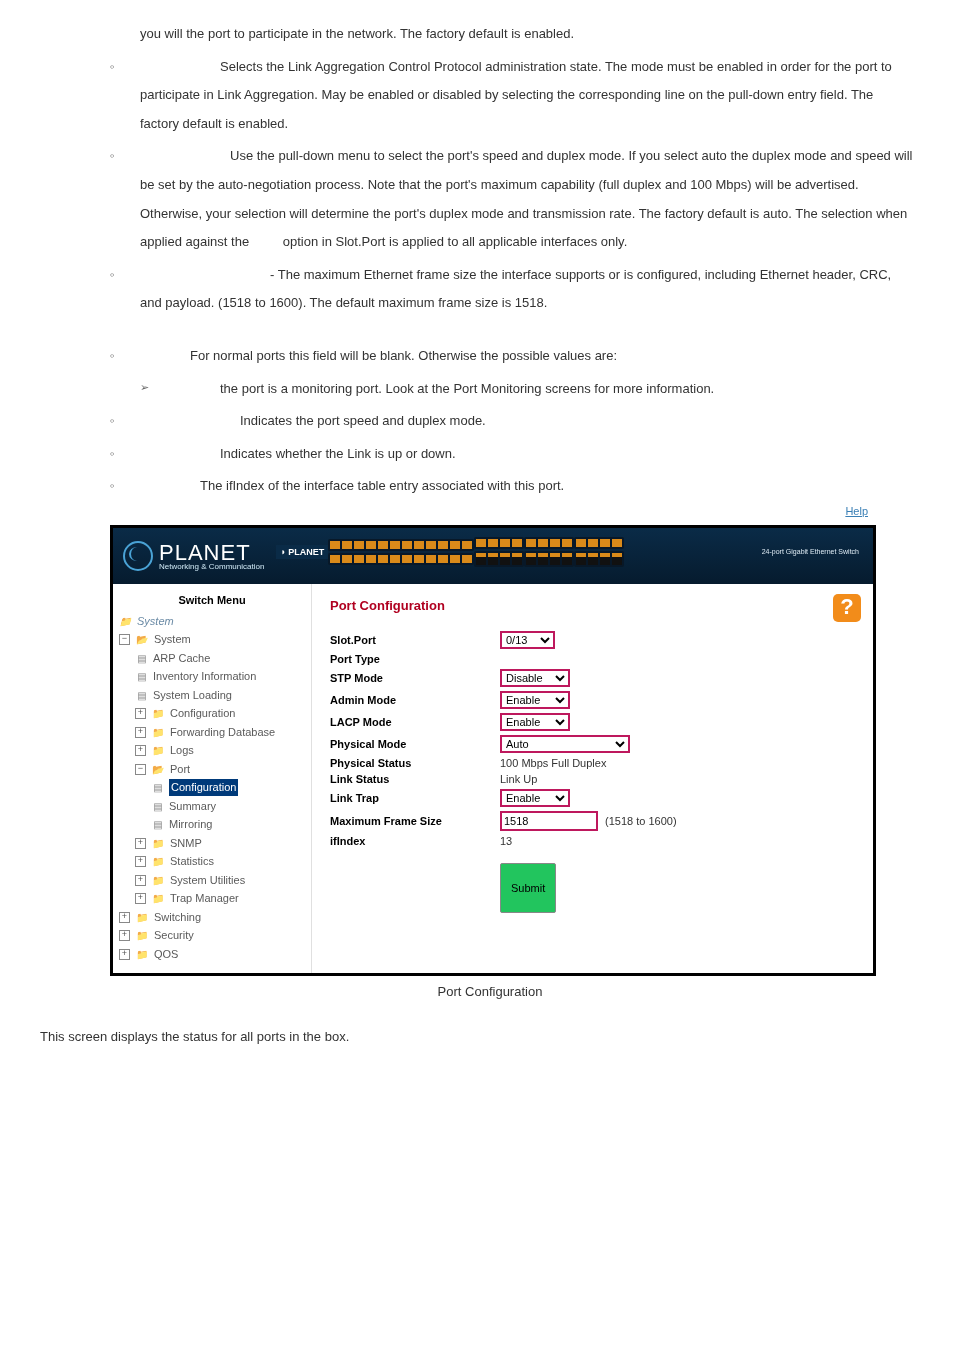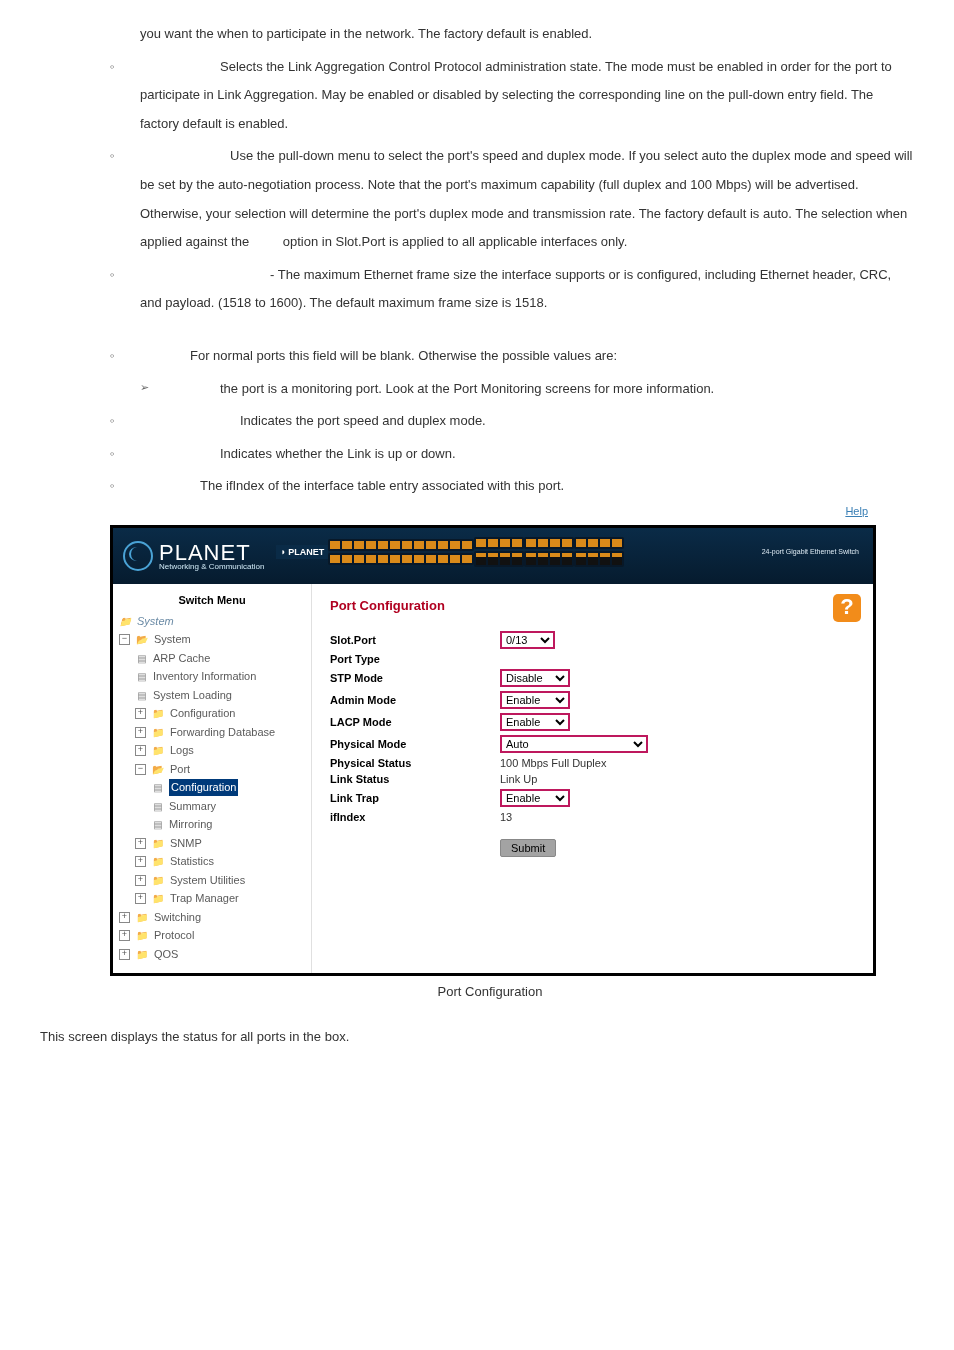--- a/index.html
+++ b/index.html
@@ -260,23 +260,23 @@
     height: 16px;
     padding: 0 2px;
   }
   .sel-highlight {
     background: #003a7a;
     color: #fff;
   }
   .submit-btn {
     margin-top: 12px;
     margin-left: 170px;
-    padding: 2px 10px;
-    font-size: 11px;
-    background: #a3a3a3;
+    padding: 18px 10px;
+    font-size: 11px;
+    background: #22c55e;
     border: 1px solid #888;
     border-radius: 2px;
     cursor: pointer;
   }
   .caption {
     text-align: center;
     font-size: 13px;
     color: #333;
     margin: 6px 0 30px;
     width: 760px;
@@ -295,21 +295,21 @@
     margin-bottom: -2px;
     width: 758px;
   }
 </style>
 </head>
 <body>
 
 <div class="page">
 
   <div class="doc-text">
-    <p style="padding-left:30px">you want the when to participate in the network. The factory default is enabled.</p>
+    <p style="padding-left:30px">you will the port to participate in the network. The factory default is enabled.</p>
 
     <p class="bullet-row">
       <span style="display:inline-block;width:80px"></span><span>Selects the Link Aggregation Control Protocol administration state. The mode must be enabled in order for the port to participate in Link Aggregation. May be enabled or disabled by selecting the corresponding line on the pull-down entry field. The factory default is enabled.</span>
     </p>
 
     <p class="bullet-row">
       <span style="display:inline-block;width:90px"></span><span>Use the pull-down menu to select the port's speed and duplex mode. If you select auto the duplex mode and speed will be set by the auto-negotiation process. Note that the port's maximum capability (full duplex and 100 Mbps) will be advertised. Otherwise, your selection will determine the port's duplex mode and transmission rate. The factory default is auto. The selection when applied against the</span>
       <span style="display:inline-block;width:30px"></span><span>option in Slot.Port is applied to all applicable interfaces only.</span>
     </p>
 
@@ -505,21 +505,21 @@
               <span>Trap Manager</span>
             </div>
           <div class="tree-item lvl1">
               <span class="box-plus">+</span>
               <span class="ticon folder-closed">📁</span>
               <span>Switching</span>
             </div>
           <div class="tree-item lvl1">
               <span class="box-plus">+</span>
               <span class="ticon folder-closed">📁</span>
-              <span>Protocol</span>
+              <span>Security</span>
             </div>
           <div class="tree-item lvl1">
               <span class="box-plus">+</span>
               <span class="ticon folder-closed">📁</span>
               <span>QOS</span>
             </div>
         </div>
       </div>
 
       <div class="main-panel">
@@ -542,33 +542,40 @@
           <div class="form-row">
             <div class="form-label">Admin Mode</div>
             <div class="form-value"><select style="width:70px"><option>Enable</option></select></div>
           </div>
           <div class="form-row">
             <div class="form-label">LACP Mode</div>
             <div class="form-value"><select style="width:70px"><option>Enable</option></select></div>
           </div>
           <div class="form-row">
             <div class="form-label">Physical Mode</div>
-            <div class="form-value"><select style="width:148px"><option>Auto</option></select></div>
+            <div class="form-value"><select style="width:130px"><option>Auto</option></select></div>
           </div>
           <div class="form-row">
             <div class="form-label">Physical Status</div>
             <div class="form-value">100 Mbps Full Duplex</div>
           </div>
           <div class="form-row">
             <div class="form-label">Link Status</div>
             <div class="form-value">Link Up</div>
           </div>
           <div class="form-row">
             <div class="form-label">Link Trap</div>
             <div class="form-value"><select style="width:70px"><option class="sel-highlight">Enable</option></select></div>
+          </div>
+          <div class="form-row">
+            <div class="form-label">Maximum Frame Size</div>
+            <div class="form-value">
+              <input type="text" style="width: 90px;" value="1518">
+              <span style="margin-left:4px">(1518 to 1600)</span>
+            </div>
           </div>
           <div class="form-row">
             <div class="form-label">ifIndex</div>
             <div class="form-value">13</div>
           </div>
 
           <button class="submit-btn">Submit</button>
         </div>
       </div>
     </div>

